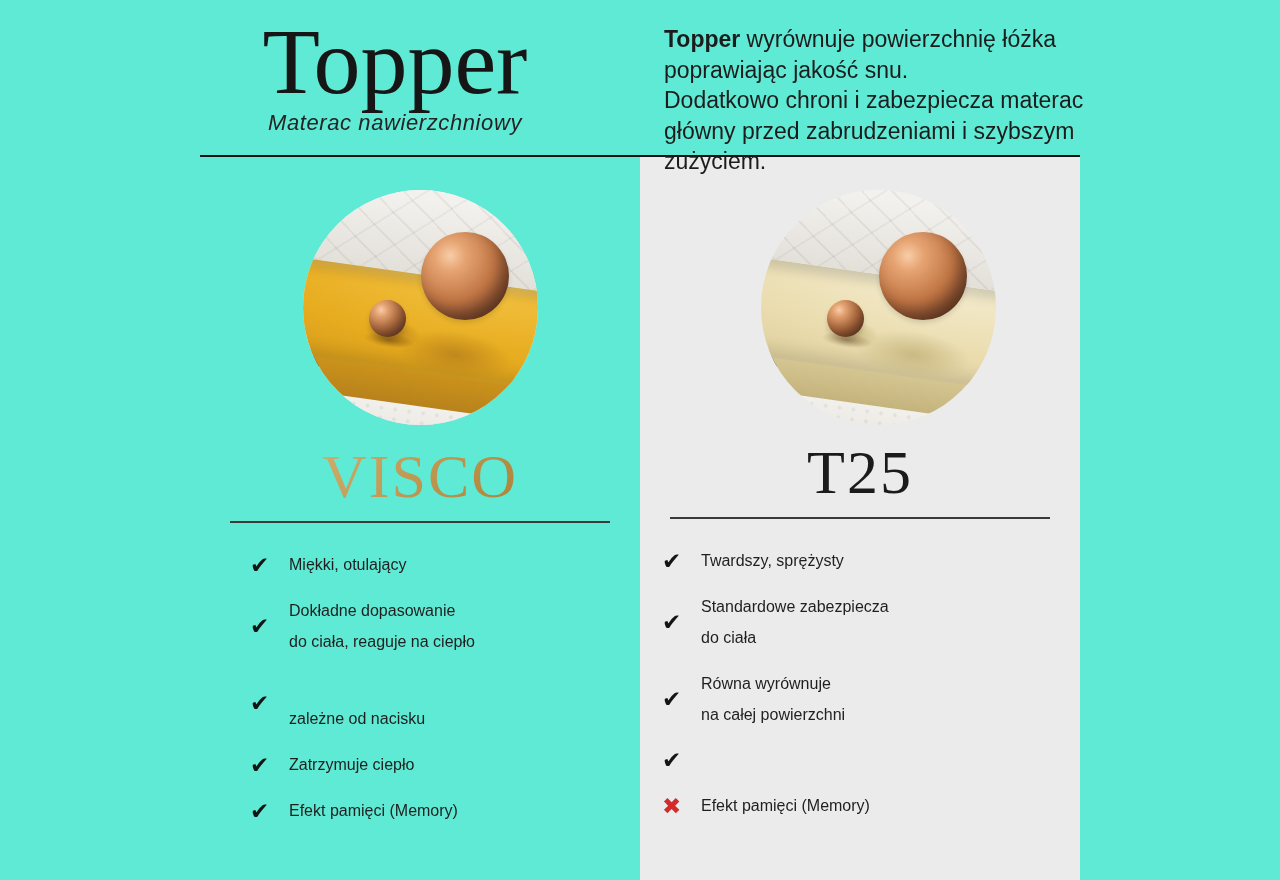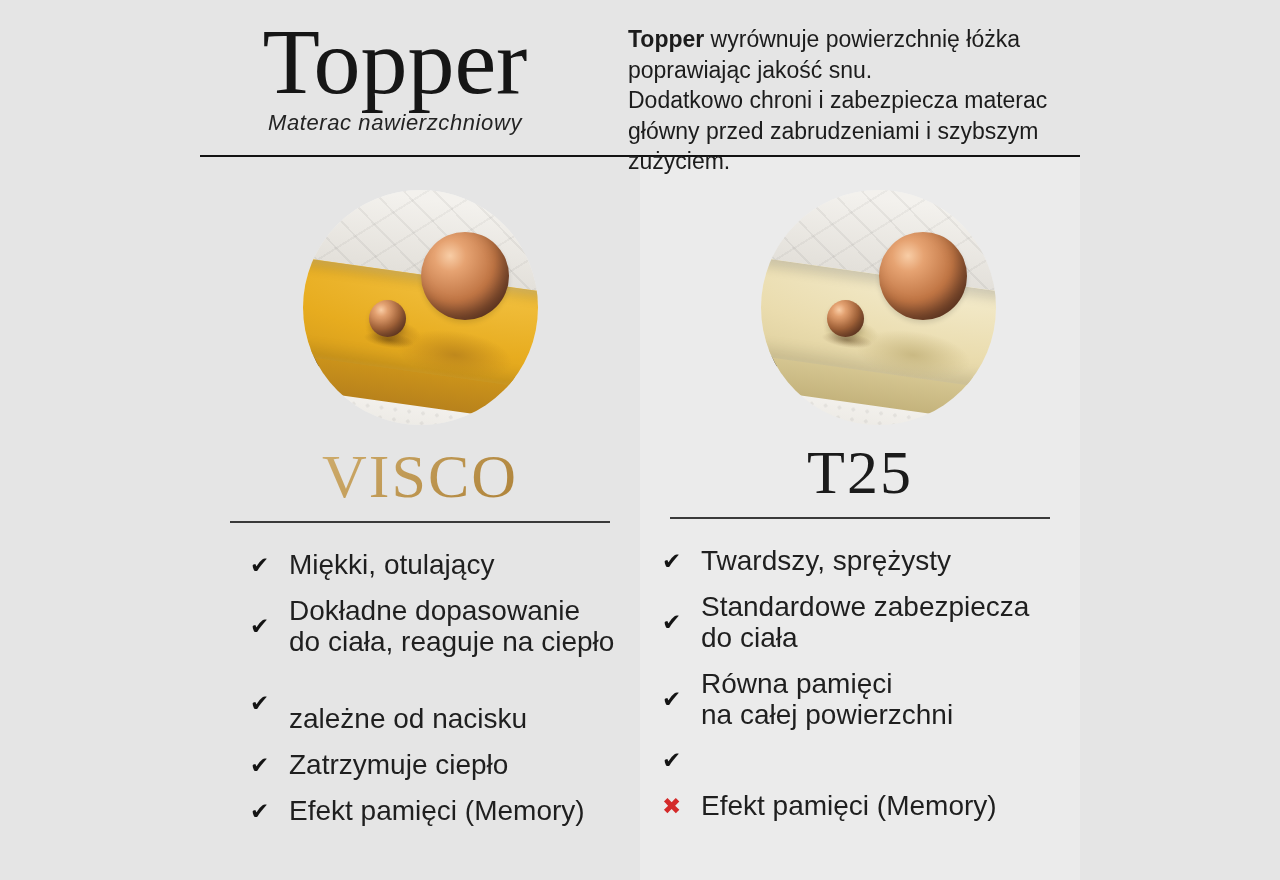--- a/index.html
+++ b/index.html
@@ -1,23 +1,23 @@
 <!DOCTYPE html>
 <html style="--gray-panel: #ebebeb; --gold-light: #d8b97c; --gold-dark: #a87a2e; --check-black: #141414; --cross-red: #d42a2a; --visco-foam-hi: #f3c242; --visco-foam-mid: #e7ac1f; --visco-foam-dark: #cf961a; --visco-foam-dent: #b8821c; --t25-foam-hi: #f4ecce; --t25-foam-mid: #eadcae; --t25-foam-dark: #d9ca96; --t25-foam-dent: #c4b37c; --copper-hi: #e6a372; --copper-mid: #c07544; --copper-dark: #79442a;"><head>
 <meta charset="utf-8">
 <style>
   * { margin:0; padding:0; box-sizing:border-box; }
   html,body { width:1280px; height:880px; font-family:"Liberation Sans", sans-serif; }
-  .canvas { position:relative; width:1280px; height:880px; background:#e5e5e5; overflow:hidden; }
+  .canvas { position:relative; width:1280px; height:880px; background:#5eead4; overflow:hidden; }
 
   
   .title-block { position:absolute; left:200px; top:14px; width:390px; text-align:center; }
   .page-title { font-family:"Liberation Serif", serif; font-weight:500; font-size:94px; line-height:1.0; color:#161616; }
   .page-subtitle { font-size:22px; letter-spacing:.6px; color:#242424; margin-top:2px;font-style:italic; }
-  .intro { position:absolute; left:628px; top:24px; width:436px; font-size:23px; line-height:1.33; color:#1c1c1c; }
+  .intro { position:absolute; left:664px; top:24px; width:436px; font-size:23px; line-height:1.33; color:#1c1c1c; }
   .intro strong { font-weight:700; }
 
   .top-rule { position:absolute; left:200px; top:155px; width:880px; height:2px; background:#121212; }
   .gray-panel { position:absolute; left:640px; top:157px; width:440px; height:723px; background:var(--gray-panel,#ebebeb); }
 
   
   .col { position:absolute; top:165px; width:440px; }
   .col-left { left:200px; }
   .col-right { left:640px; }
 
@@ -29,21 +29,21 @@
   @supports (-webkit-background-clip: text) {
     .gold-text { background:linear-gradient(135deg, var(--gold-light,#d8b97c) 10%, var(--gold-dark,#a87a2e) 85%); -webkit-background-clip:text; background-clip:text; color:transparent; }
   }
   .name-rule { width:380px; height:2px; background:#3a3a3a; margin:14px auto 0; }
 
   .features { display:flex; flex-direction:column; gap:15px; margin:26px 0 0 50px; }
   .col-right .features { margin-left:22px; }
   .feature { display:flex; align-items:center; gap:12px; }
   .mark { font-family:"DejaVu Sans", sans-serif; width:27px; font-size:23px; line-height:30px; font-weight:700; color:var(--check-black,#141414); flex:0 0 auto; text-align:left; }
   .mark.cross { color:var(--cross-red,#d42a2a); }
-  .ftext { font-size:28px; line-height:31px; color:#1f1f1f; }
+  .ftext { font-size:16px; line-height:31px; color:#1f1f1f; }
 
   
   .scene { position:relative; width:235px; height:235px; border-radius:50%; overflow:hidden;
            background:radial-gradient(circle at 50% 32%, #f8f8f8 0%, #ededed 78%); }
   .scene > div { position:absolute; }
   .scene.visco { --foam-hi:var(--visco-foam-hi,#f3c242); --foam-mid:var(--visco-foam-mid,#e7ac1f);
                  --foam-dark:var(--visco-foam-dark,#cf961a); --foam-dent:var(--visco-foam-dent,#b8821c); }
   .scene.t25   { --foam-hi:var(--t25-foam-hi,#f4ecce); --foam-mid:var(--t25-foam-mid,#eadcae);
                  --foam-dark:var(--t25-foam-dark,#d9ca96); --foam-dent:var(--t25-foam-dent,#c4b37c); }
 
@@ -156,21 +156,21 @@
       <div class="feature">
         <span class="mark">✔</span>
         <span class="ftext">Twardszy, sprężysty</span>
       </div>
       <div class="feature">
         <span class="mark">✔</span>
         <span class="ftext"><span>Standardowe zabezpiecza</span><br><span>do ciała</span></span>
       </div>
       <div class="feature">
         <span class="mark">✔</span>
-        <span class="ftext"><span>Równa pamięci</span><br><span>na całej powierzchni</span></span>
+        <span class="ftext"><span>Równa wyrównuje</span><br><span>na całej powierzchni</span></span>
       </div>
       <div class="feature">
         <span class="mark">✔</span>
       </div>
       <div class="feature">
         <span class="mark cross">✖</span>
         <span class="ftext">Efekt pamięci (Memory)</span>
       </div>
     </div>
   </section>

